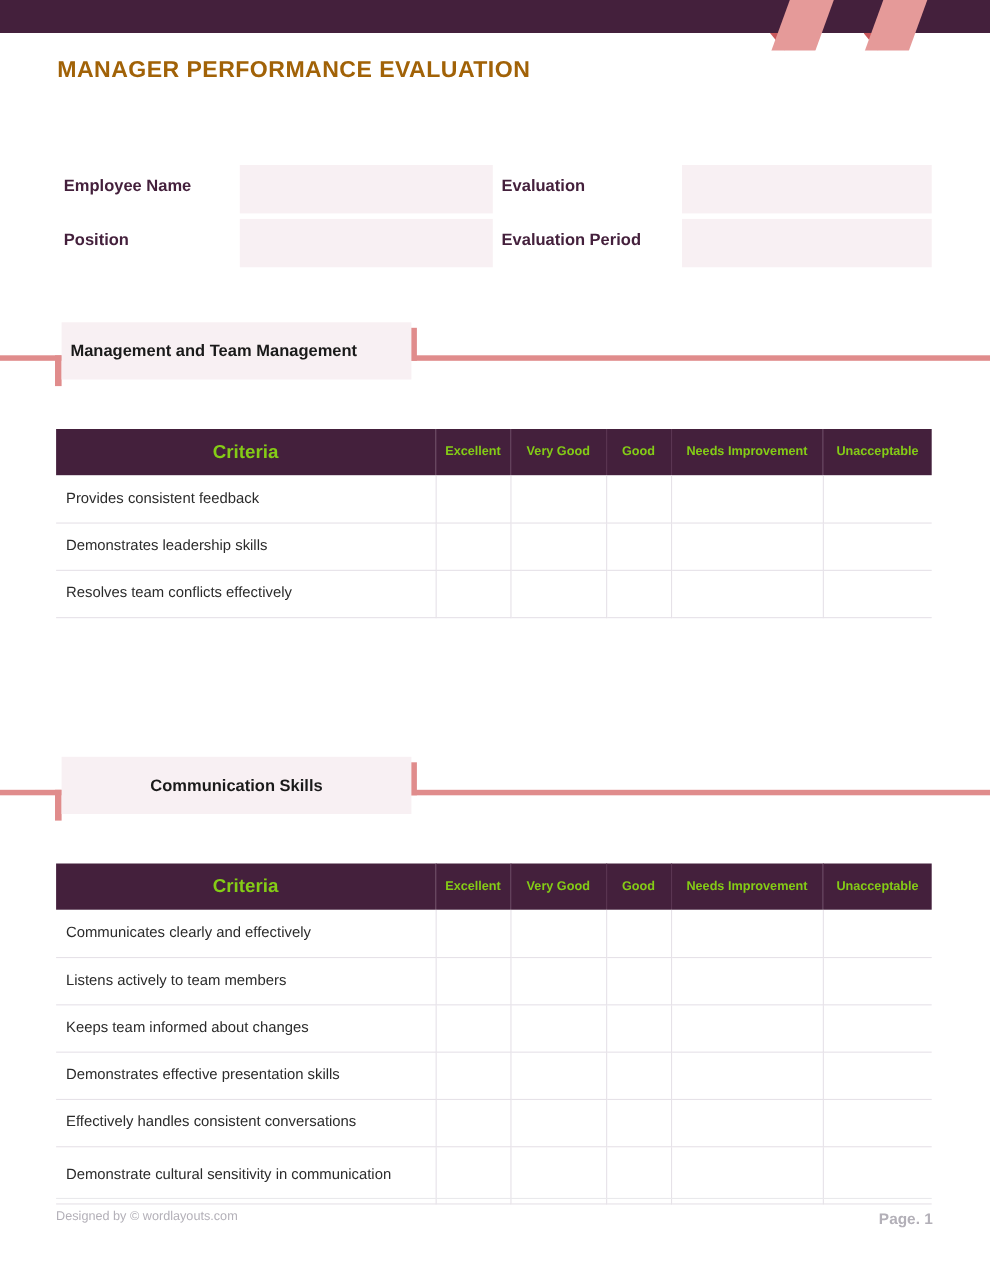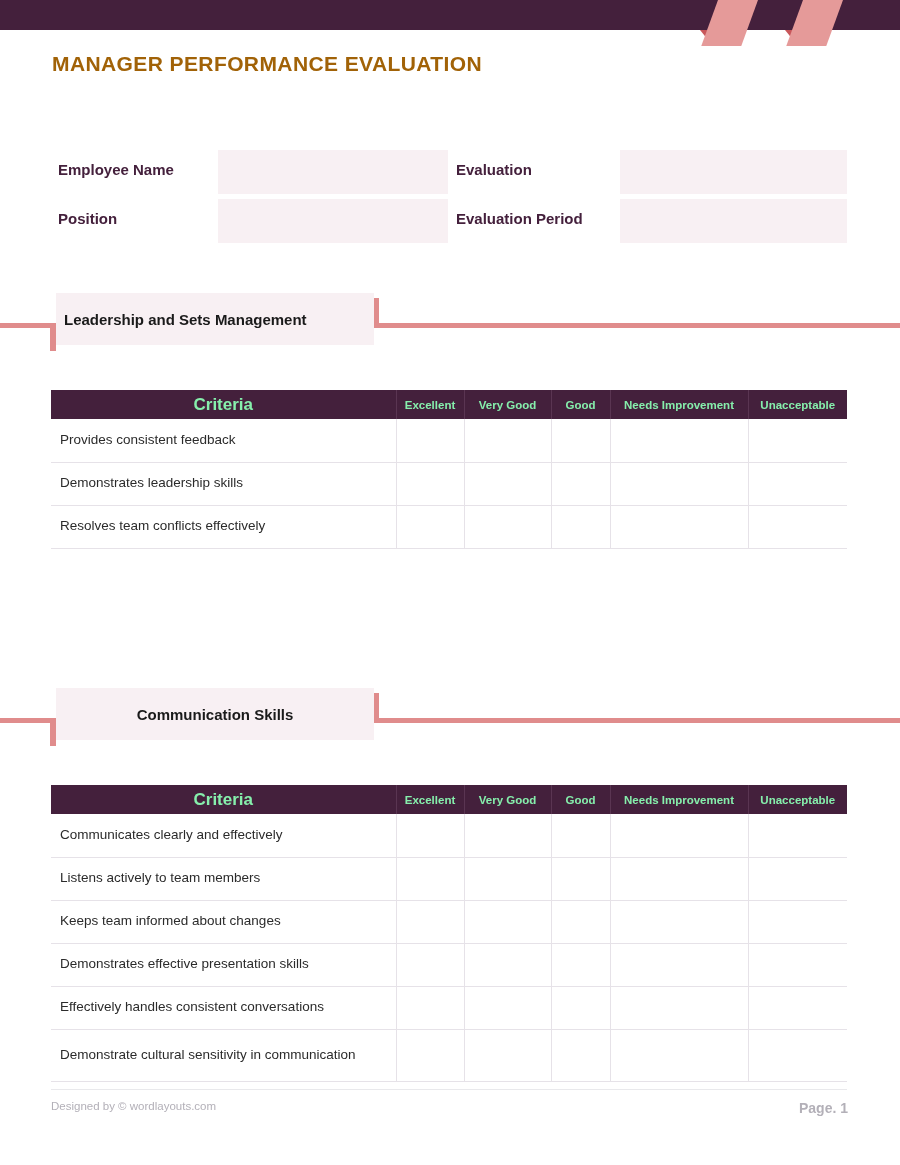--- a/index.html
+++ b/index.html
@@ -127,24 +127,24 @@
   
   .eval-table {
     position: absolute;
     left: 51px;
     width: 796px;
     border-collapse: collapse;
     table-layout: fixed;
   }
   .eval-table thead th {
     background: #44203C;
-    color: #86efac;
+    color: #84cc16;
     font-size: 11.5px;
     font-weight: bold;
-    height: 29px;
+    height: 42px;
     vertical-align: middle;
     border-right: 1px solid #5a3552;
   }
   .eval-table thead th:last-child { border-right: none; }
   .eval-table thead th.criteria-head {
     font-size: 17px;
     font-weight: bold;
   }
   .eval-table tbody td {
     height: 43px;
@@ -220,21 +220,21 @@
       <div class="form-label l2">Evaluation Period</div>
       <div class="form-box b2"></div>
     </div>
   </div>
 
   <div class="section-band" style="top:293px;">
     <div class="band-line"></div>
     <div class="band-vbar left"></div>
     <div class="band-vbar right"></div>
     <div class="band-box align-left">
-      <span class="band-title">Leadership and Sets Management</span>
+      <span class="band-title">Management and Team Management</span>
     </div>
   </div>
 
   <table class="eval-table" style="top:390px;">
     <thead>
       <tr>
         <th class="criteria-head col-criteria">Criteria</th>
         <th class="col-excellent">Excellent</th>
         <th class="col-verygood">Very Good</th>
         <th class="col-good">Good</th>

